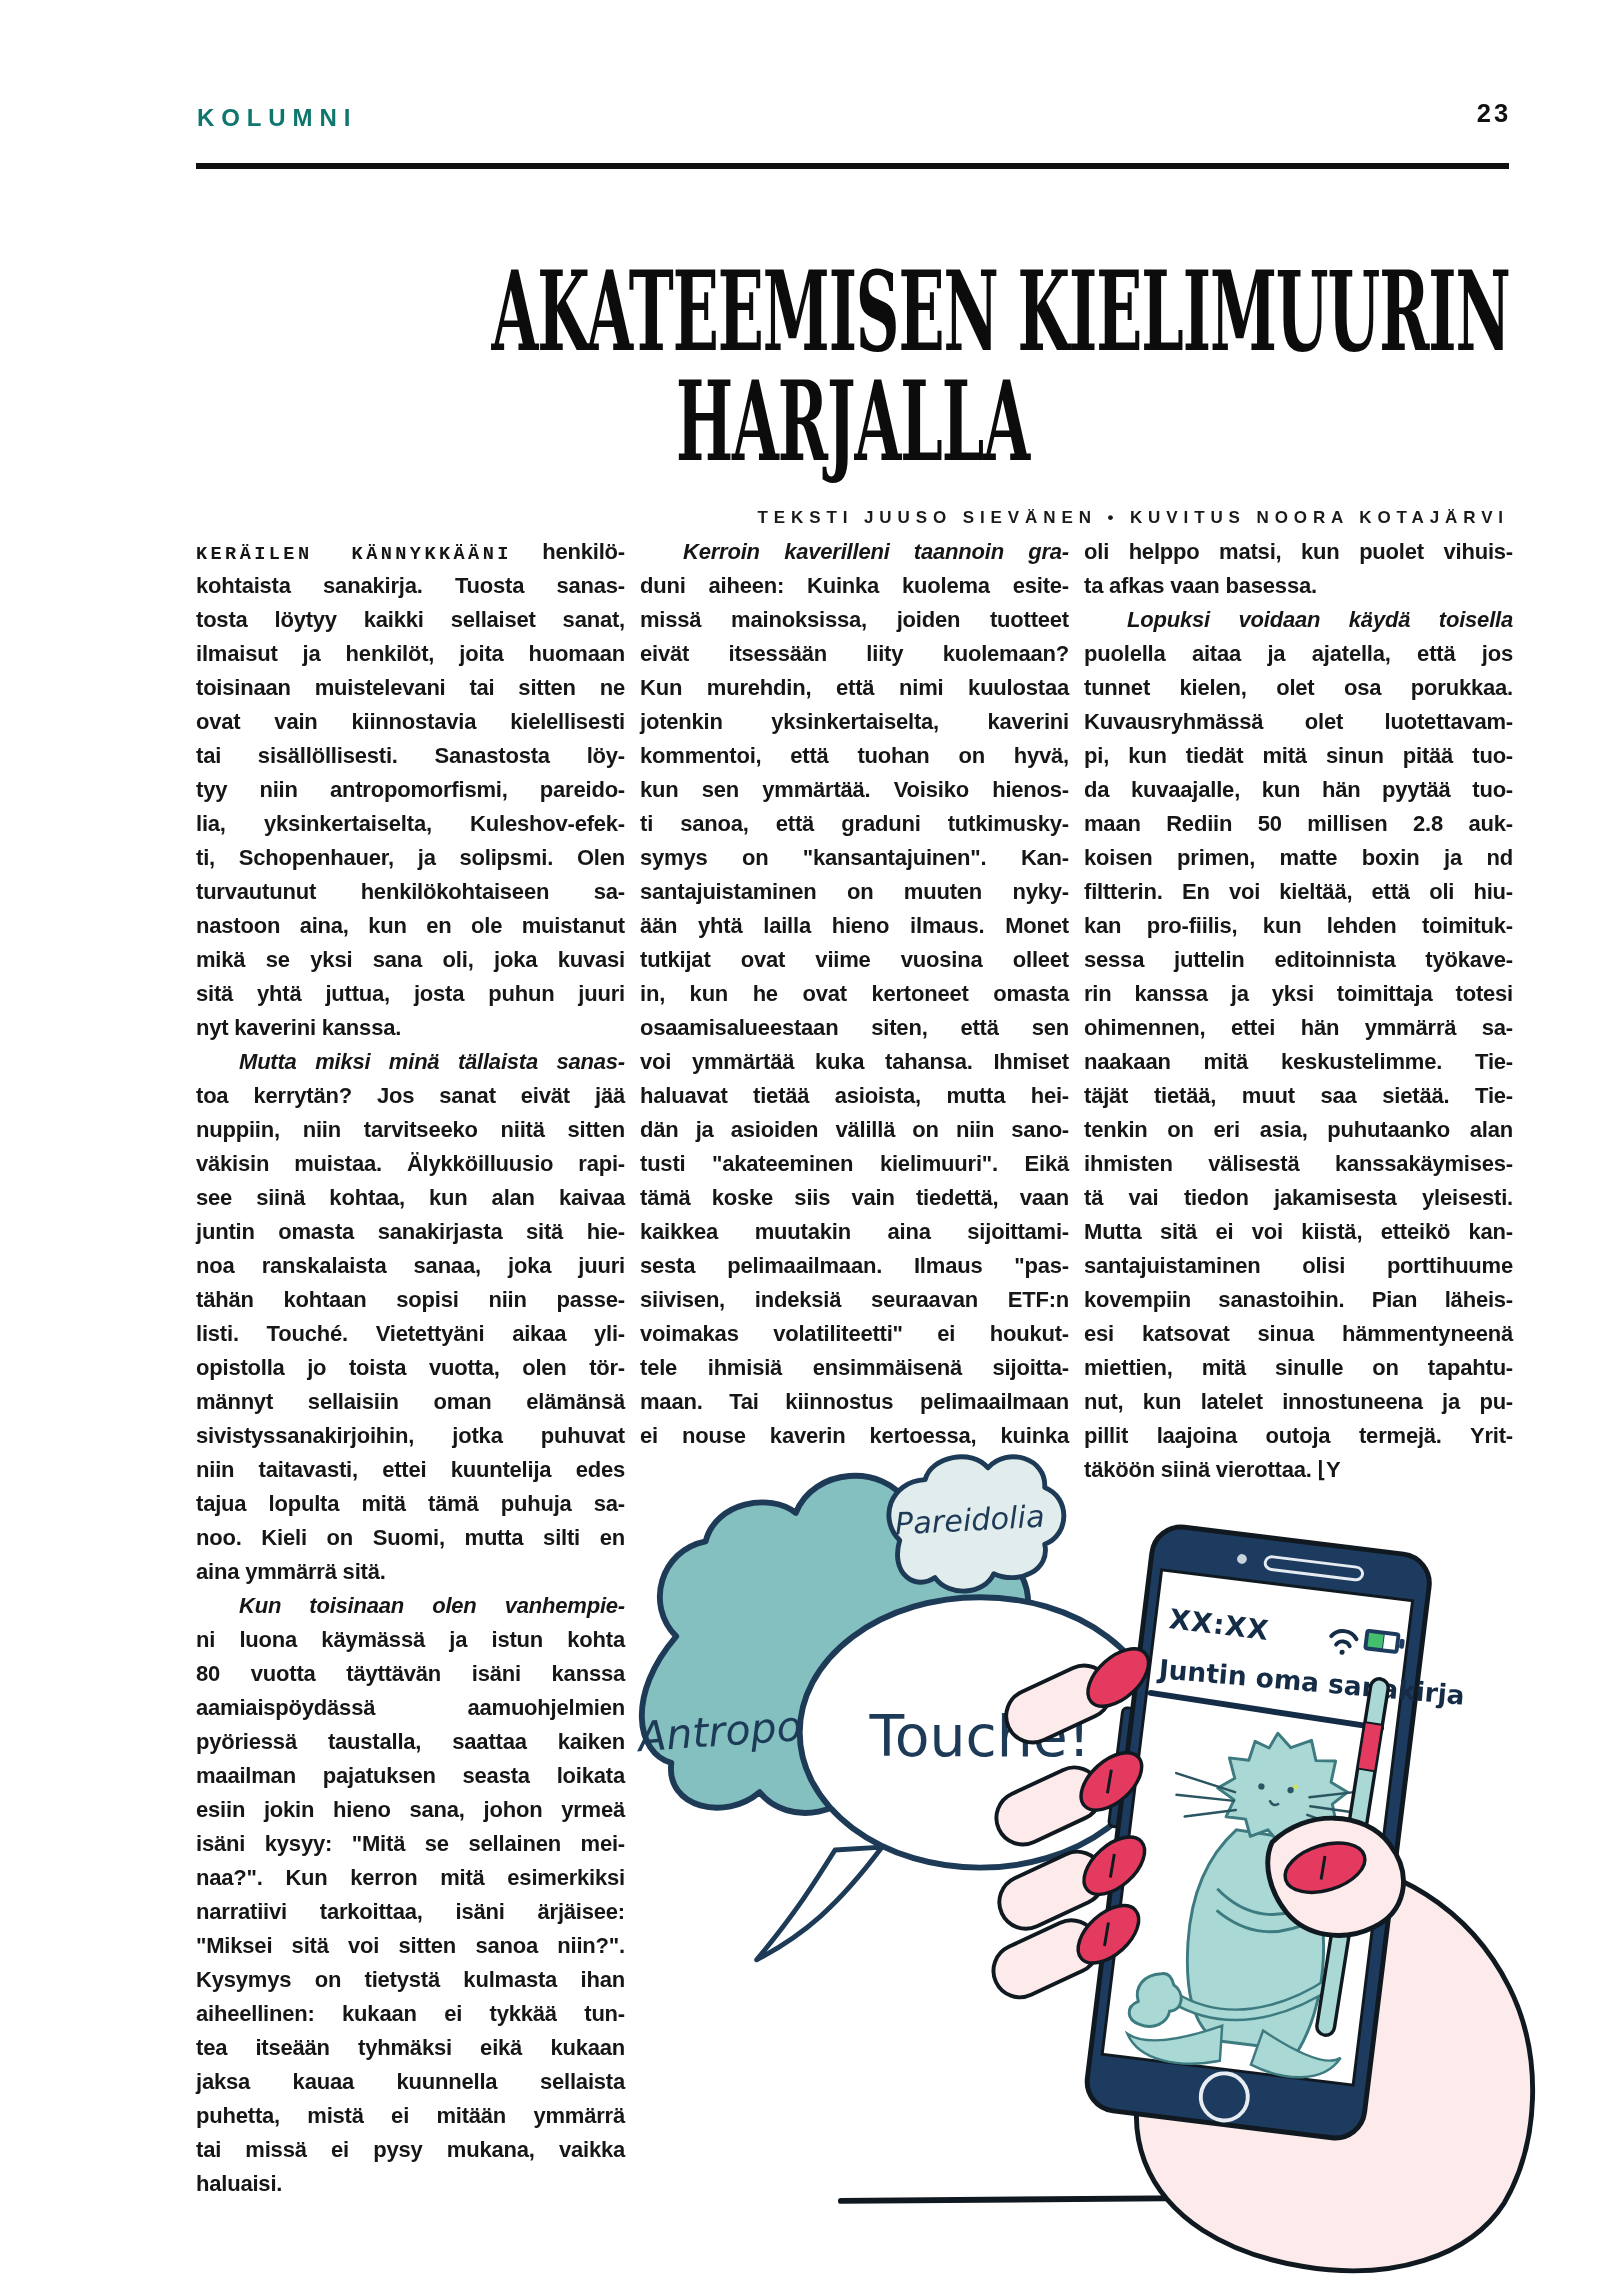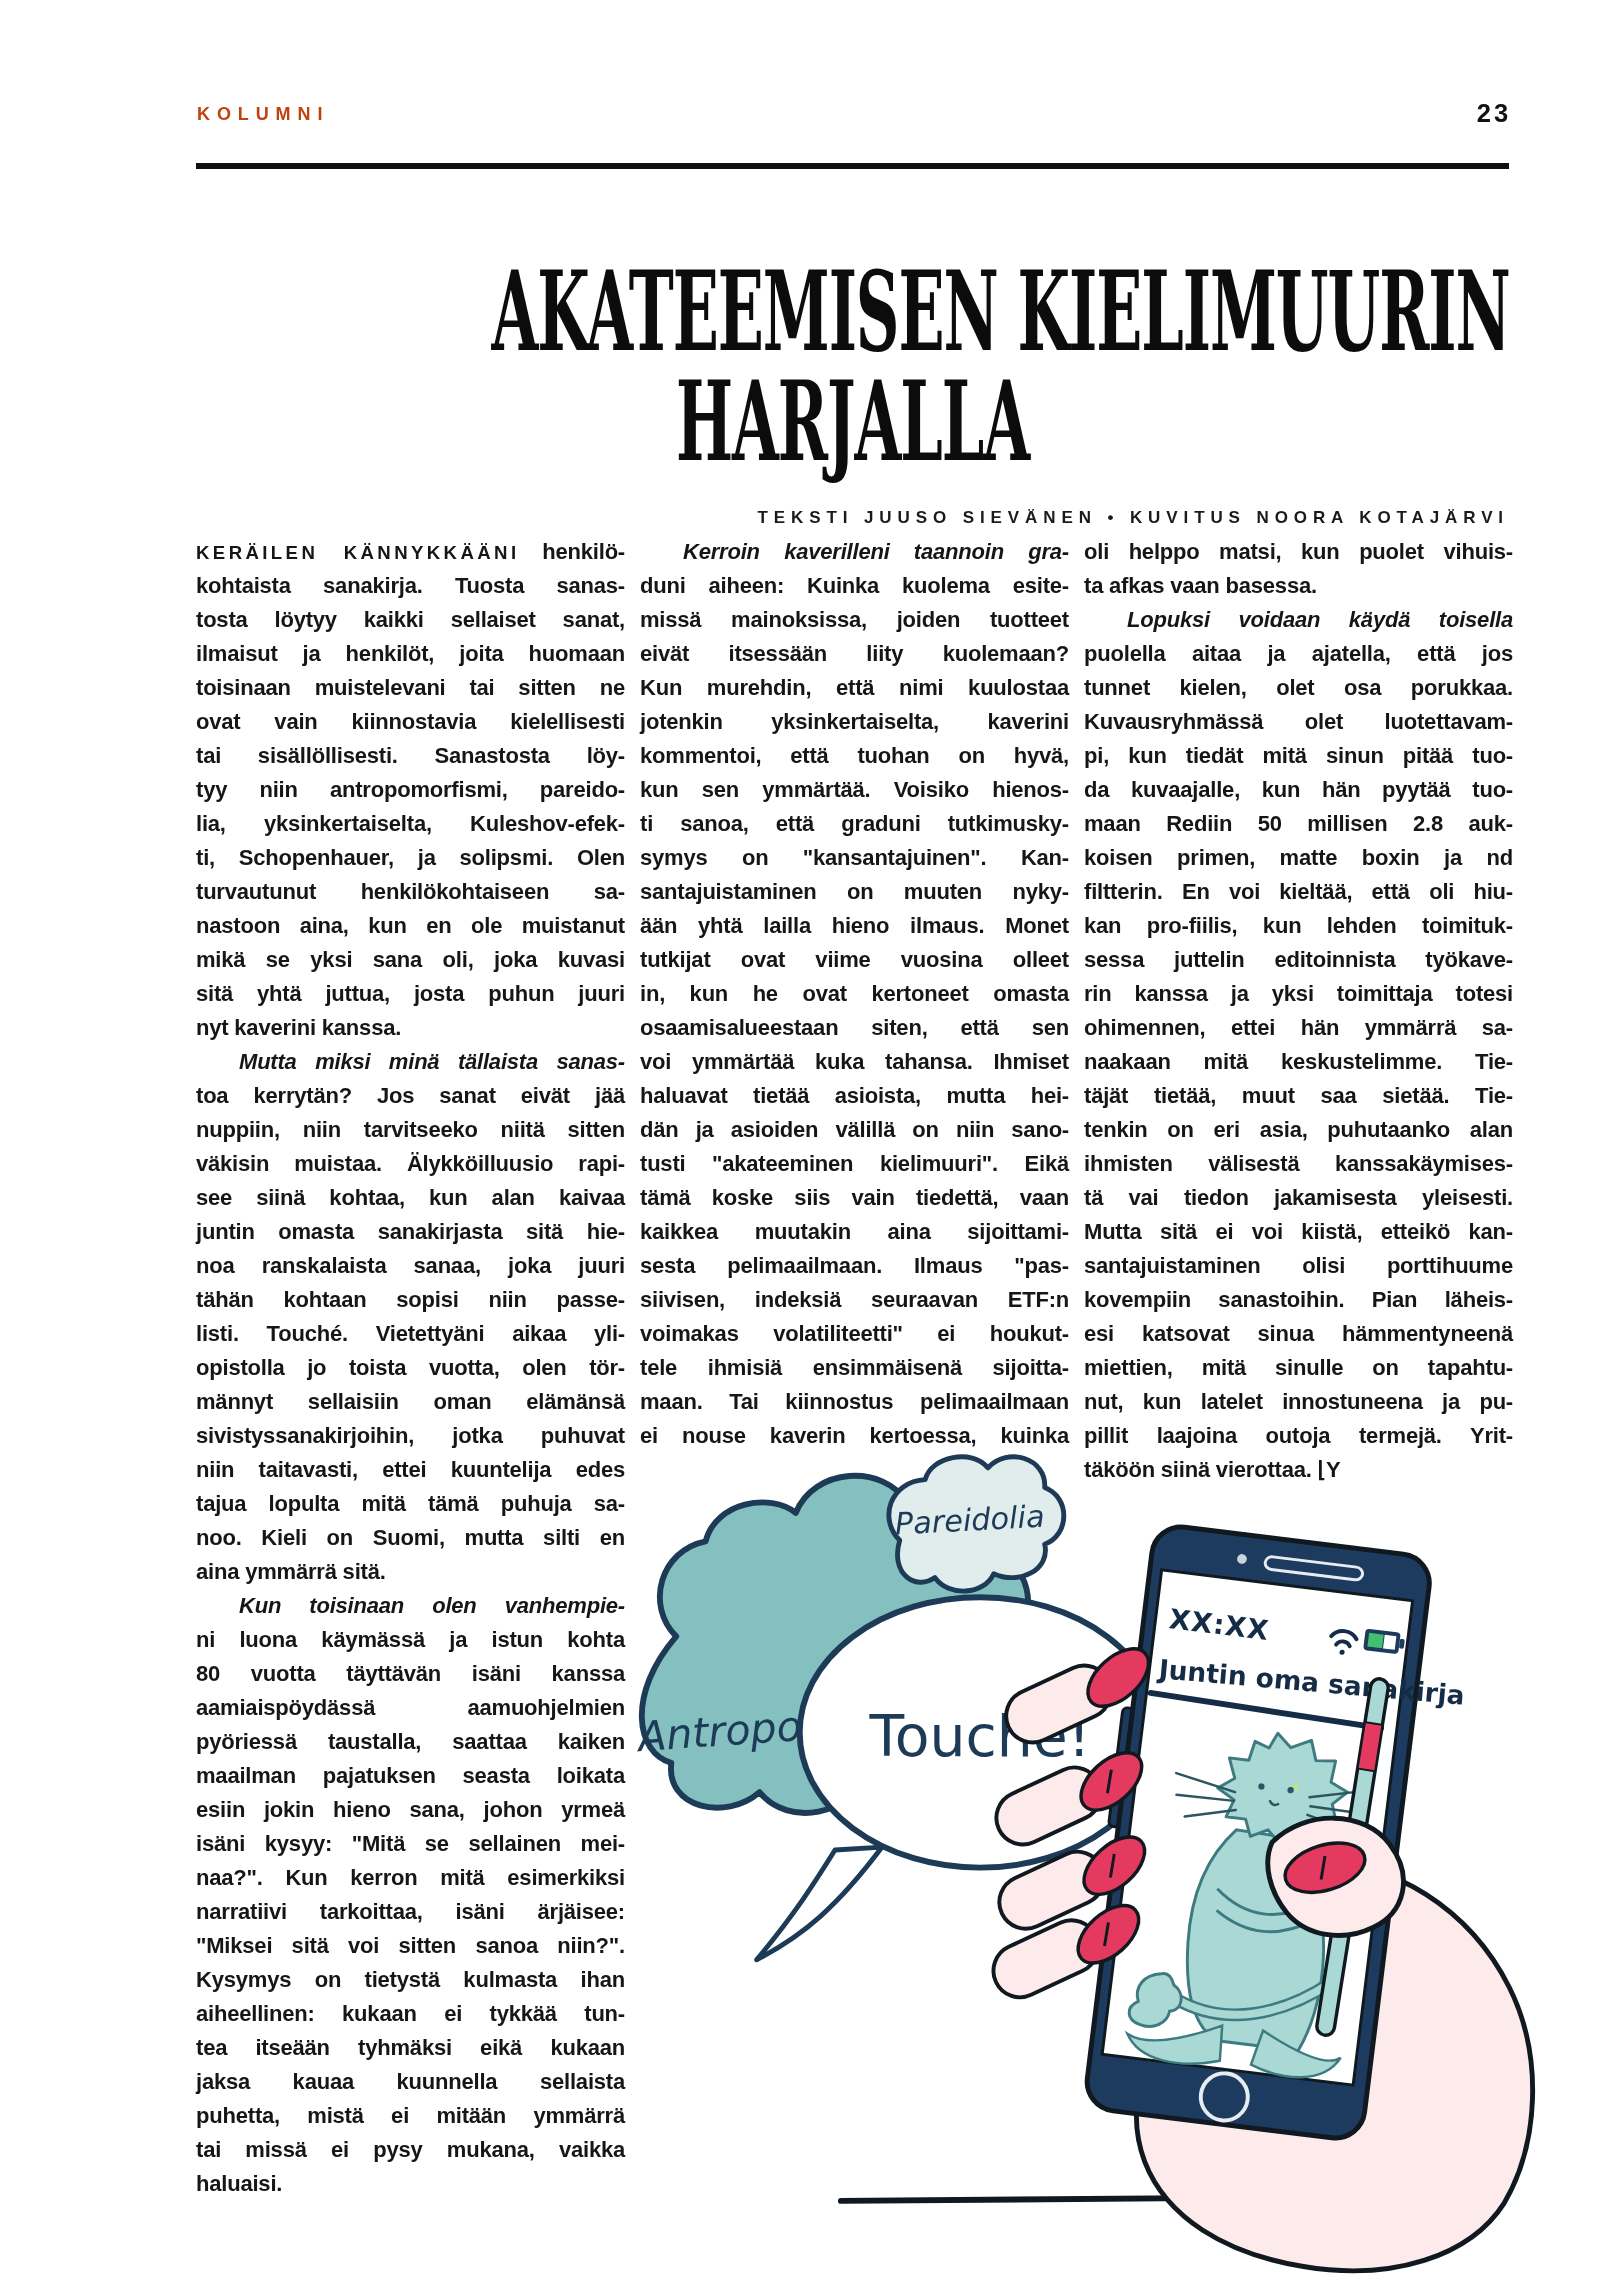--- a/index.html
+++ b/index.html
@@ -1,39 +1,39 @@
 <!DOCTYPE html>
 <html><head>
 <meta charset="utf-8">
 <style>
   html,body{margin:0;padding:0;background:#e8e8e8;}
   .page{position:relative;width:1621px;height:2293px;background:#ffffff;overflow:hidden;
         font-family:"Liberation Sans",sans-serif;color:#111;}
   
-  .kicker{position:absolute;left:197px;top:104px;font-size:18px;font-weight:bold;
-          letter-spacing:6.9px;color:#c2410c;}
+  .kicker{position:absolute;left:197px;top:104px;font-size:24px;font-weight:bold;
+          letter-spacing:6.9px;color:#0f766e;}
   .pagenum{position:absolute;right:110px;top:99px;font-size:25.5px;font-weight:bold;
            letter-spacing:2.9px;color:#111;}
   .rule{position:absolute;left:196px;top:163px;width:1313px;height:5.9px;background:#101010;}
   
   .title{position:absolute;left:196px;top:257px;width:1313px;margin:0;text-align:center;
          font-family:"DejaVu Serif",serif;font-weight:bold;font-size:110px;line-height:1.0;
          letter-spacing:-2px;color:#0c0c0c;transform:scaleX(0.55);transform-origin:50% 0;}
   .title span{display:block;white-space:nowrap;}
   .byline{position:absolute;left:196px;top:472px;width:1313px;text-align:right;
           font-size:17px;font-weight:bold;letter-spacing:5.9px;color:#1a1a1a;margin-top:36px;}
   
   .col{position:absolute;top:535px;width:429px;font-size:22px;font-weight:bold;
        letter-spacing:-0.2px;color:#161616;}
   .col-0{left:196px;} .col-1{left:640px;} .col-2{left:1084px;}
   .bl{height:34px;line-height:34px;text-align:justify;text-align-last:justify;
       white-space:nowrap;overflow:visible;}
   .bl.end{text-align-last:left;}
   .bl.ind{padding-left:43px;font-style:italic;}
-  .lede{font-size:18.6px;letter-spacing:3.4px;font-weight:bold;}
+  .lede{font-size:18.6px;letter-spacing:3.4px;font-weight:bold;font-family:Liberation Mono, monospace;}
   
   .illu{position:absolute;left:588px;top:1313px;width:1033px;height:979px;}
   .hand-text{font-family:"DejaVu Sans",sans-serif;font-style:italic;fill:#1d3a57;}
   .phone-text{font-family:"DejaVu Sans",sans-serif;font-weight:bold;fill:#152c47;}
 </style>
 </head>
 <body>
 
 <div class="page">
 

